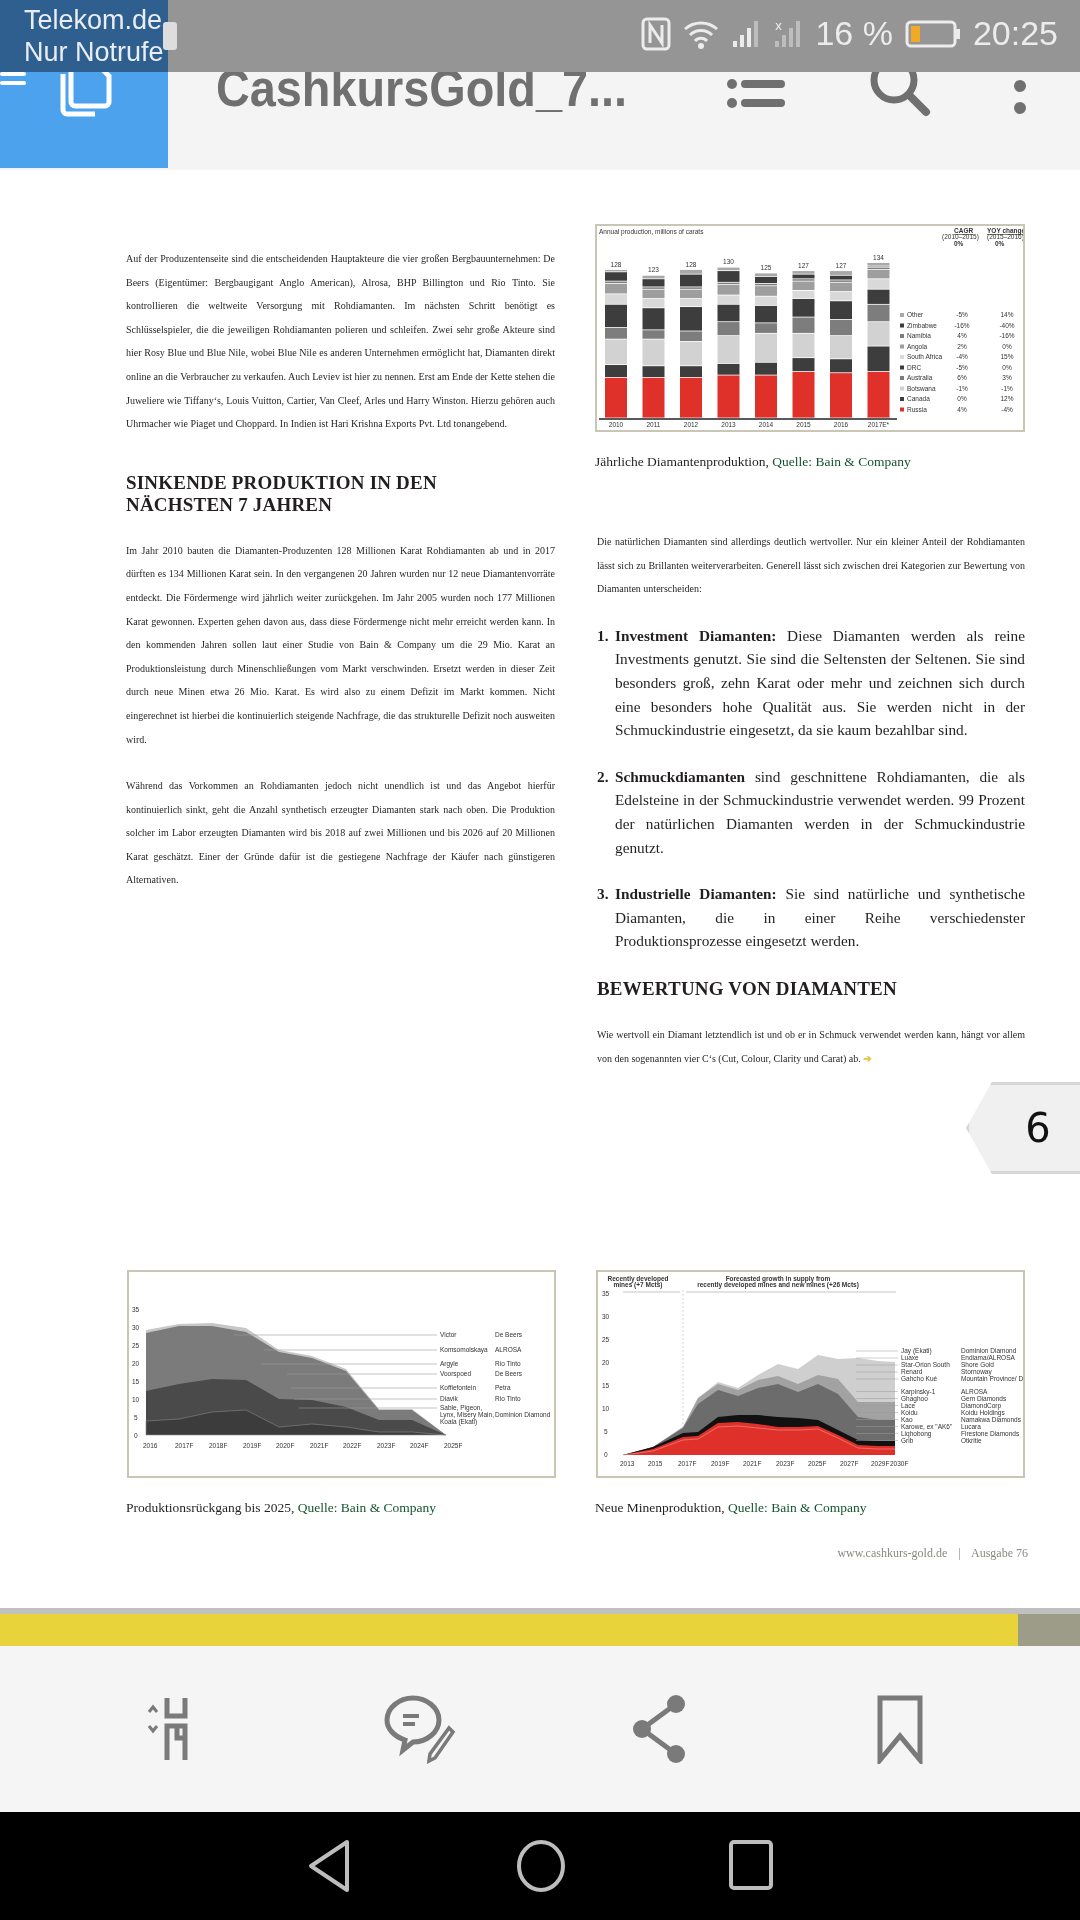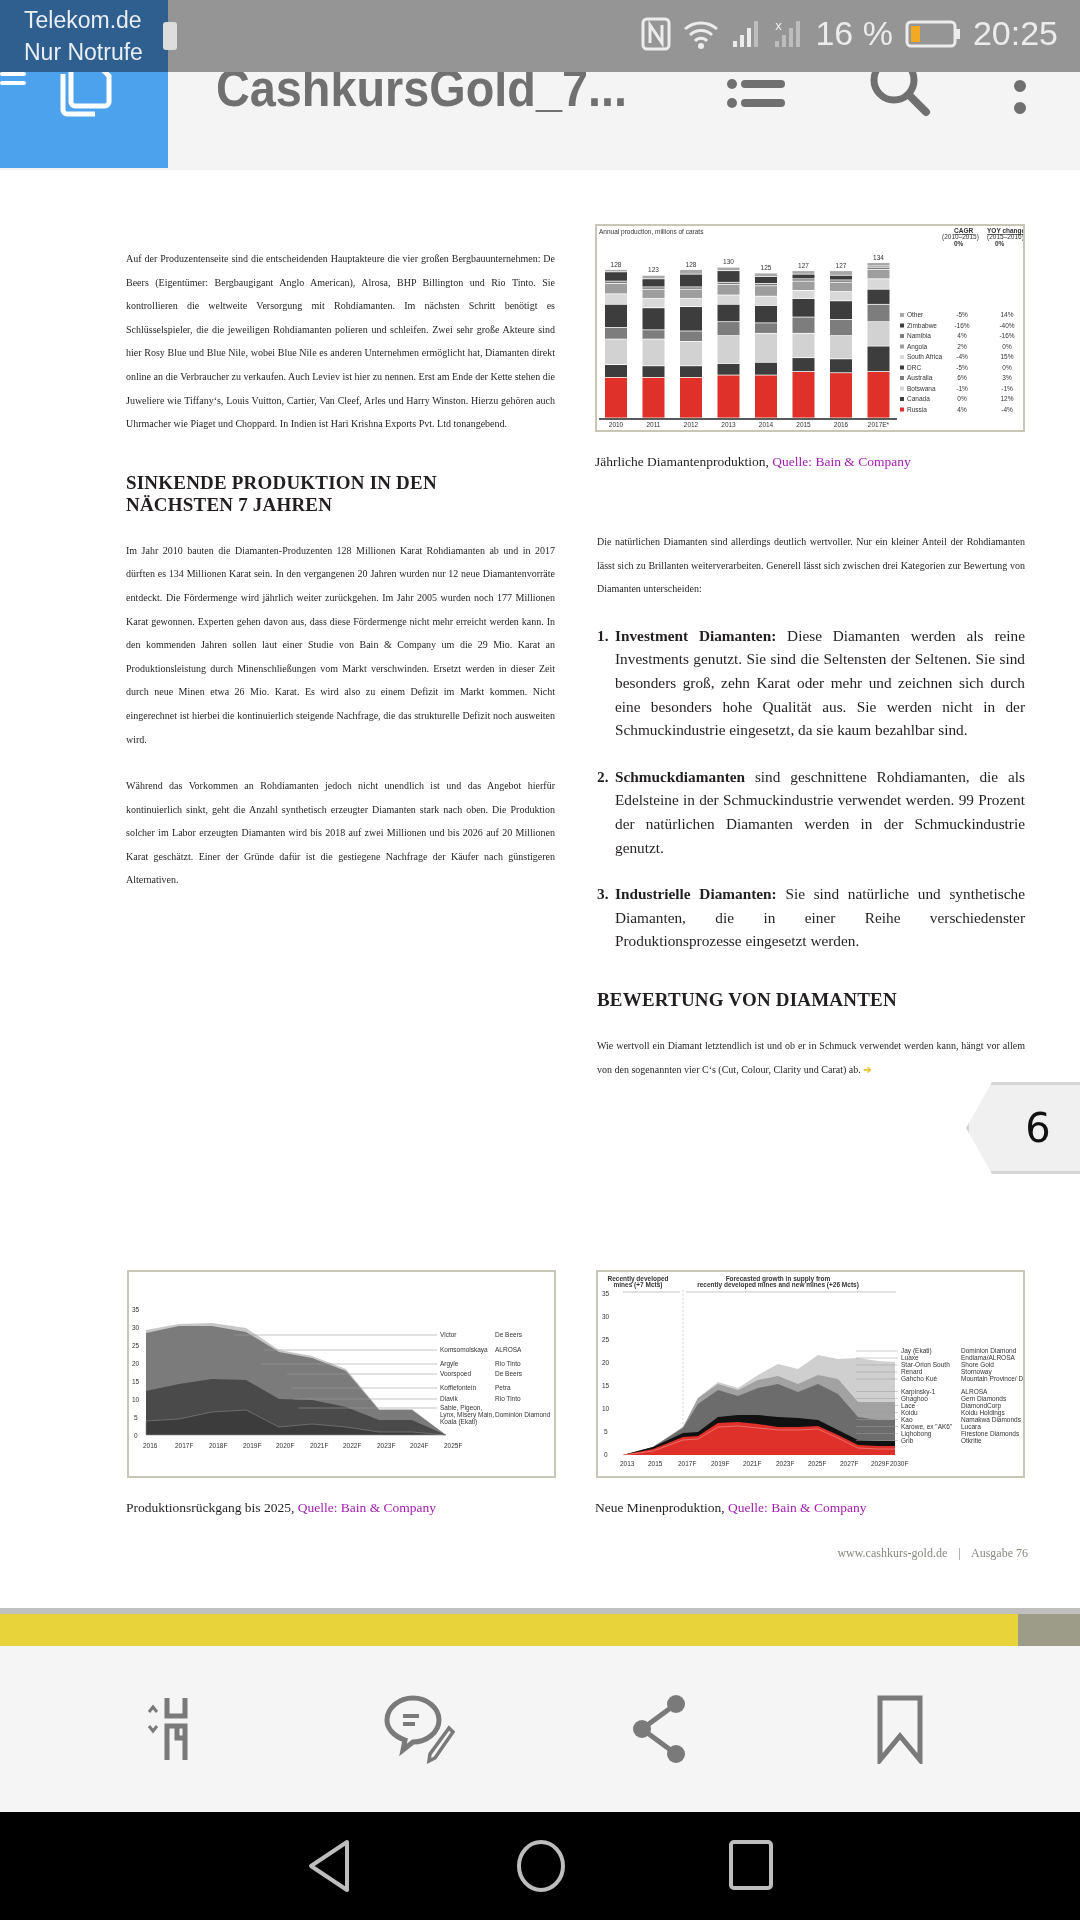--- a/index.html
+++ b/index.html
@@ -1,28 +1,28 @@
 <!DOCTYPE html>
 <html><head>
 <meta charset="utf-8">
 <style>
 *{box-sizing:border-box;margin:0;padding:0}
 html,body{width:1080px;height:1920px;overflow:hidden;background:#fff;font-family:"Liberation Sans",sans-serif}
 .status{position:absolute;left:0;top:0;width:1080px;height:72px;background:#959595;z-index:5}
-.carrier{position:absolute;left:0;top:0;width:168px;height:72px;background:#2f5f8f;color:#e8eef4;font-size:23px;line-height:32px;padding:4px 0 0 24px}
+.carrier{position:absolute;left:0;top:0;width:168px;height:72px;background:#2f5f8f;color:#e8eef4;font-size:27px;line-height:32px;padding:4px 0 0 24px}
 .stat-right{position:absolute;right:22px;top:14px;display:flex;align-items:center;gap:12px;color:#ececec;font-size:34px}
 .appbar{position:absolute;top:72px;left:0;width:1080px;height:112px;background:#f4f4f4;border-bottom:2px solid #e3e3e3}
 .appbar-left{position:absolute;left:0;top:0;width:168px;height:96px;background:#4ca2ed}
 .title{position:absolute;left:216px;top:-14px;font-size:52px;font-weight:bold;color:#707070;transform:scaleX(0.9);transform-origin:left}
 .page{position:absolute;top:170px;left:0;width:1080px;height:1440px;background:#fff}
 .col{position:absolute;font-family:"Liberation Serif",serif;color:#231f20}
 h2{font-family:"Liberation Serif",serif;font-size:19px;font-weight:bold;line-height:22px;letter-spacing:.2px;color:#231f20}
 p.body{font-size:10px;line-height:23.6px;text-align:justify;color:#231f20}
 .cap{font-family:"Liberation Serif",serif;font-size:13.5px;color:#231f20}
-.cap .src{color:#a21caf}
+.cap .src{color:#14532d}
 ol.cats{list-style:none}
 ol.cats li{position:relative;padding-left:18px;font-size:15.3px;line-height:23.6px;text-align:justify;margin-bottom:23px}
 ol.cats li .num{position:absolute;left:0;font-weight:bold}
 .chartbox{position:absolute;border:2px solid #c9c6b5;background:#fff}
 .arrow{color:#e7c53b;font-weight:bold}
 .footer-link{position:absolute;right:52px;top:1376px;font-family:"Liberation Serif",serif;font-size:12px;color:#888880}
 .yellowbar{position:absolute;top:1608px;left:0;width:1080px;height:38px;background:#e8d33a;border-top:6px solid #c0c0c0}
 .yellowbar .grey{position:absolute;right:0;top:0;width:62px;height:32px;background:#9c9c88}
 .bottombar{position:absolute;top:1646px;left:0;width:1080px;height:166px;background:#f5f5f5;display:flex;justify-content:space-around;align-items:center;padding:0 60px}
 .navbar{position:absolute;top:1812px;left:0;width:1080px;height:108px;background:#000;display:flex;justify-content:center;gap:160px;align-items:center}
@@ -268,21 +268,21 @@
     <span>Jährliche Diamantenproduktion, </span><span class="src">Quelle: Bain &amp; Company</span>
   </div>
 
   <div class="col" style="left:597px;top:360px;width:428px">
     <p class="body">Die natürlichen Diamanten sind allerdings deutlich wertvoller. Nur ein kleiner Anteil der Rohdiamanten lässt sich zu Brillanten weiterverarbeiten. Generell lässt sich zwischen drei Kategorien zur Bewertung von Diamanten unterscheiden:</p>
     <ol class="cats" style="margin-top:23px">
       <li><span class="num">1.</span><b>Investment Diamanten:</b><span> Diese Diamanten werden als reine Investments genutzt. Sie sind die Seltensten der Seltenen. Sie sind besonders groß, zehn Karat oder mehr und zeichnen sich durch eine besonders hohe Qualität aus. Sie werden nicht in der Schmuckindustrie eingesetzt, da sie kaum bezahlbar sind.</span></li>
       <li><span class="num">2.</span><b>Schmuckdiamanten</b><span> sind geschnittene Rohdiamanten, die als Edelsteine in der Schmuckindustrie verwendet werden. 99 Prozent der natürlichen Diamanten werden in der Schmuckindustrie genutzt.</span></li>
       <li><span class="num">3.</span><b>Industrielle Diamanten:</b><span> Sie sind natürliche und synthetische Diamanten, die in einer Reihe verschiedenster Produktionsprozesse eingesetzt werden.</span></li>
     </ol>
-    <h2 style="margin-top:36px">BEWERTUNG VON DIAMANTEN</h2>
+    <h2 style="margin-top:25px">BEWERTUNG VON DIAMANTEN</h2>
     <p class="body" style="margin-top:23px"><span>Wie wertvoll ein Diamant letztendlich ist und ob er in Schmuck verwendet werden kann, hängt vor allem von den sogenannten vier C‘s (Cut, Colour, Clarity und Carat) ab. </span><span class="arrow">➔</span></p>
   </div>
 
   <div class="chartbox" style="left:127px;top:1100px;width:429px;height:208px">
     <svg width="425" height="204" viewBox="0 0 425 204">
       <g class="tiny" font-size="6">
         <text x="3" y="40">35</text>
           <text x="3" y="58">30</text>
           <text x="3" y="76">25</text>
           <text x="3" y="94">20</text>

